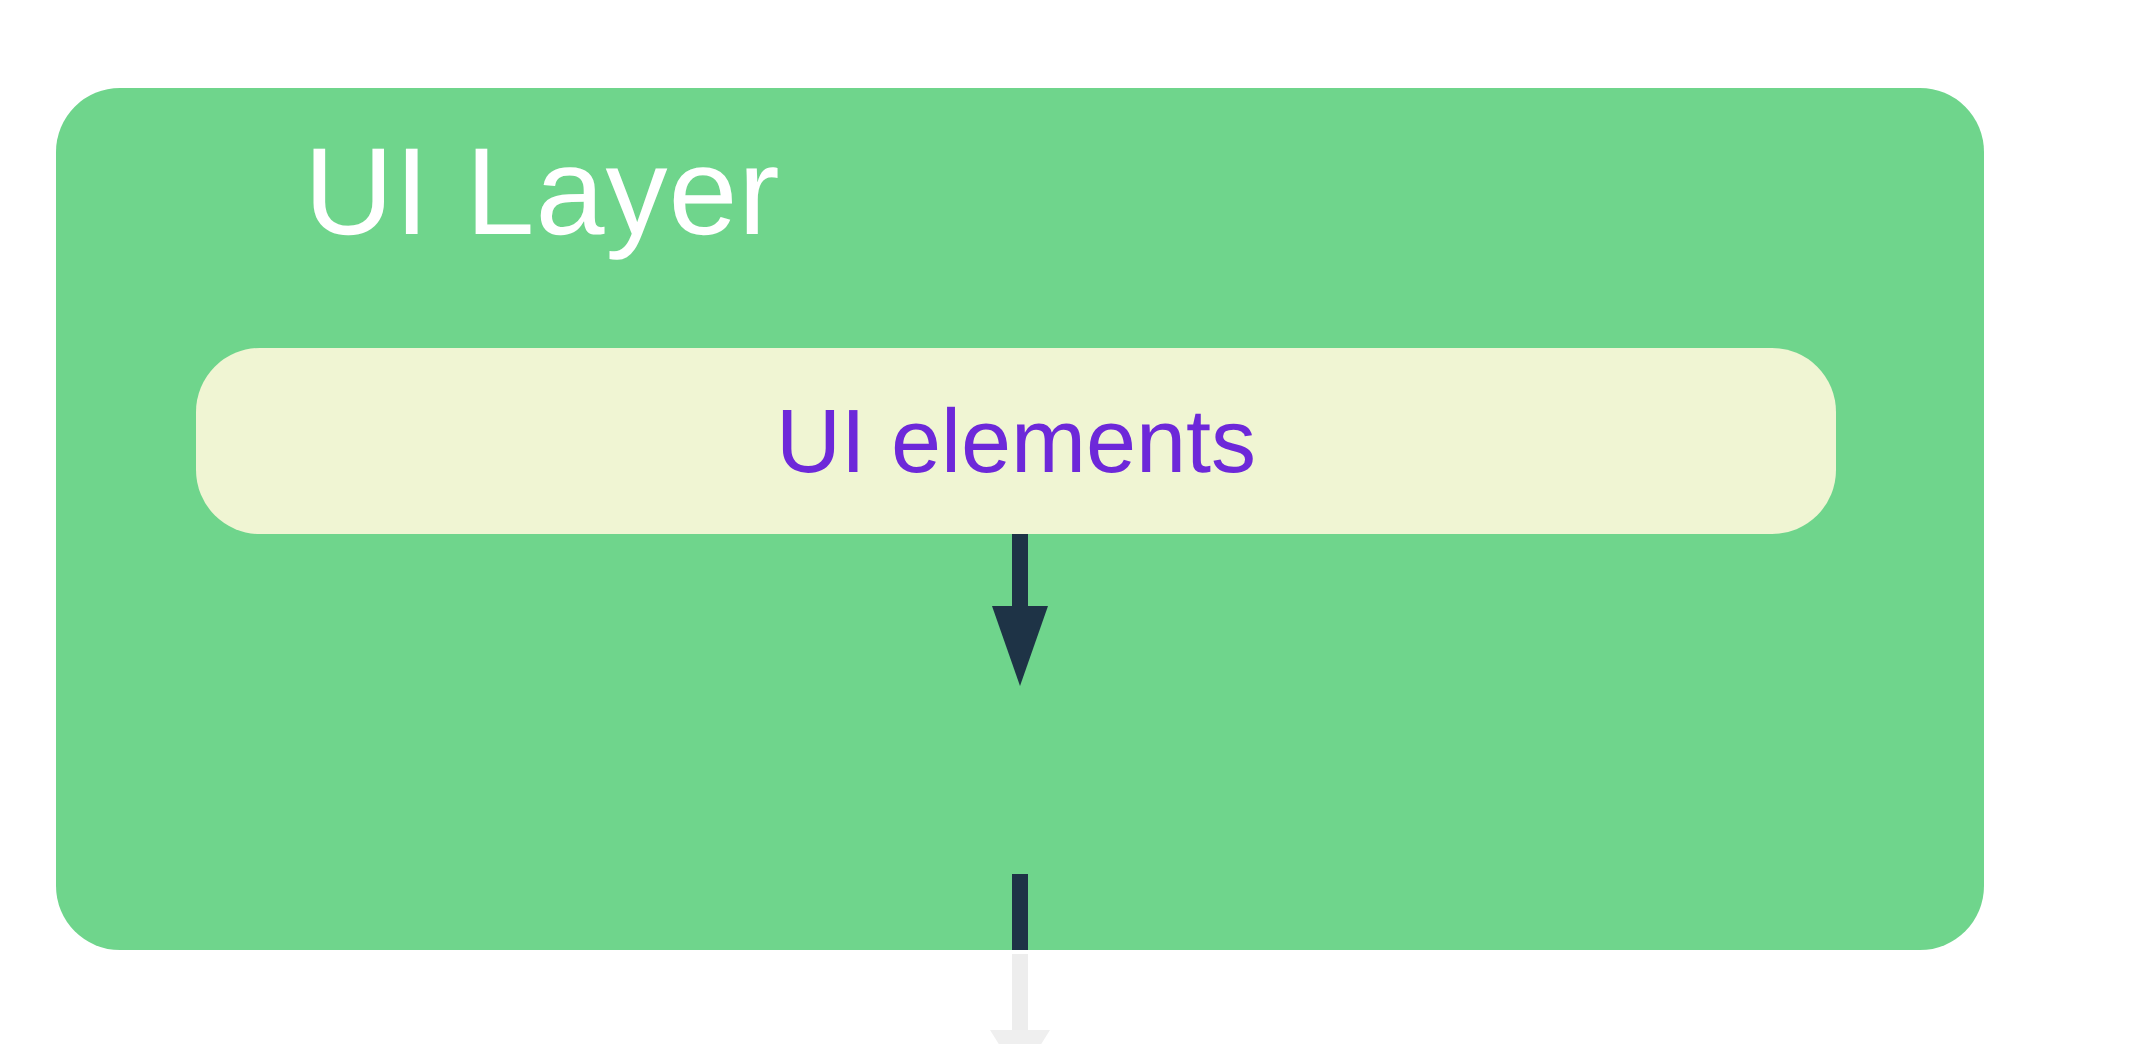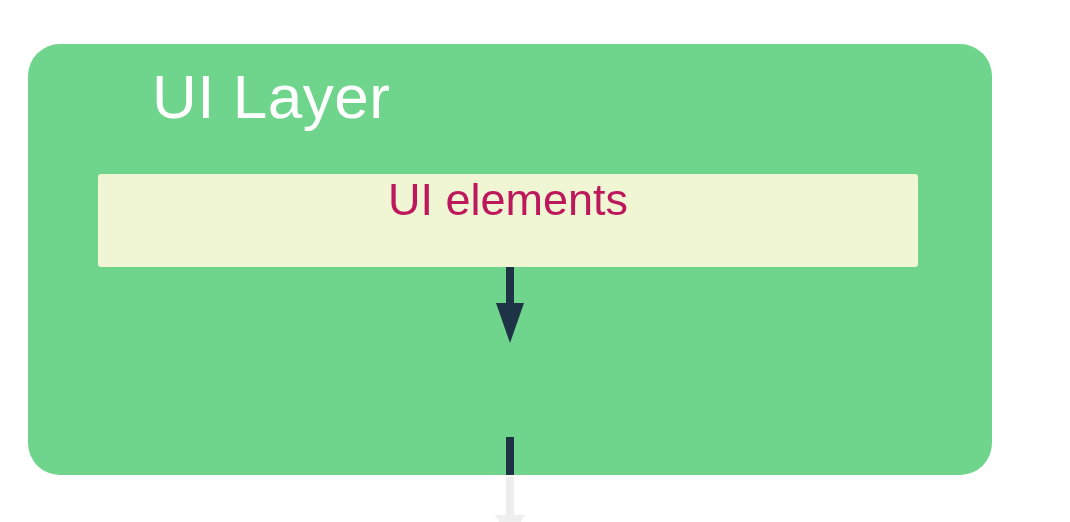--- a/index.html
+++ b/index.html
@@ -33,26 +33,26 @@
     font-weight: 400;
     color: #ffffff;
     letter-spacing: 0.5px;
     white-space: nowrap;
   }
   .node-box {
     position: absolute;
     left: 70px;
     width: 820px;
     height: 93px;
-    border-radius: 3px;
+    border-radius: 32px;
     display: flex;
-    align-items: flex-start;
+    align-items: center;
     justify-content: center;
     font-size: 45px;
-    color: #be185d;
+    color: #6d28d9;
     white-space: nowrap;
   }
   .box-ui-elements {
     top: 130px;
     background: #f0f5d3;
   }
   .box-state-holders {
     top: 299px;
     height: 94px;
     background: #d9eafc;

